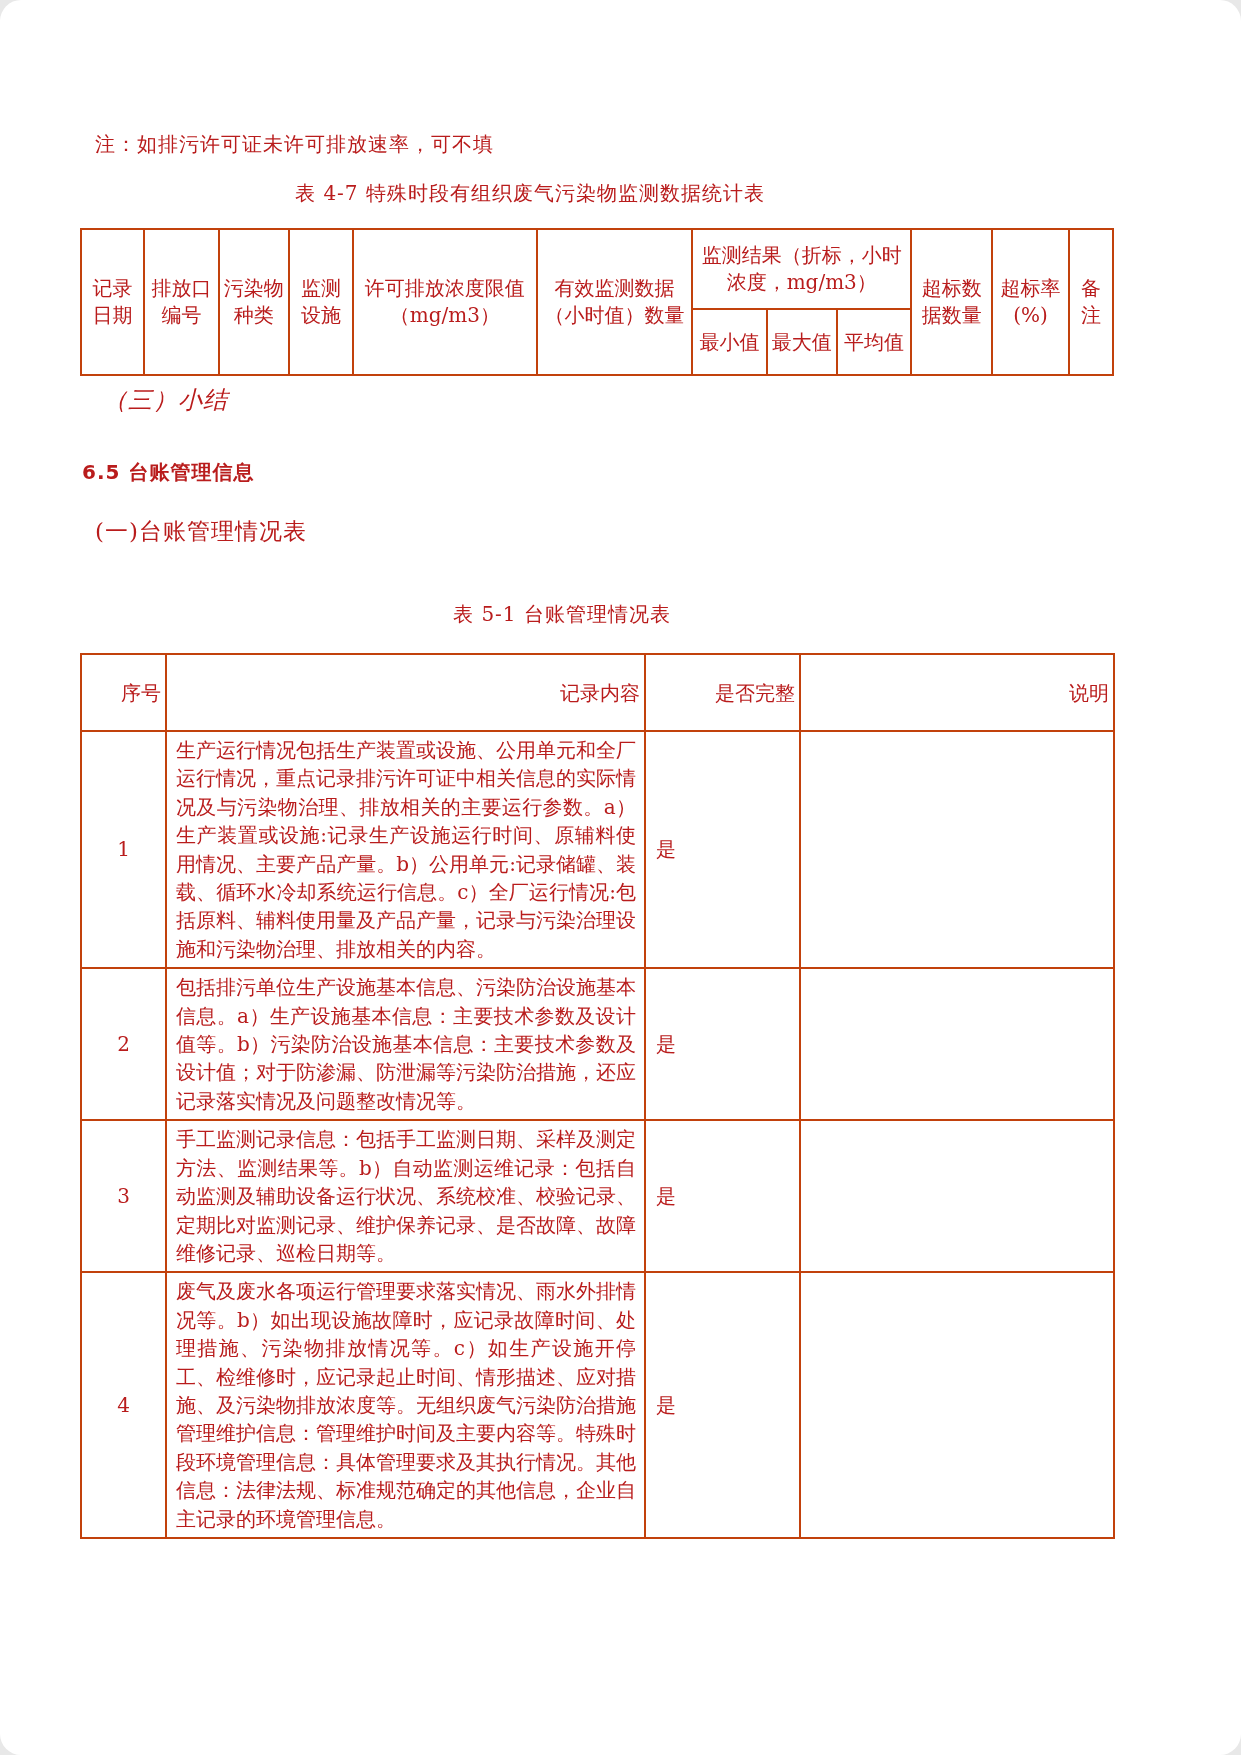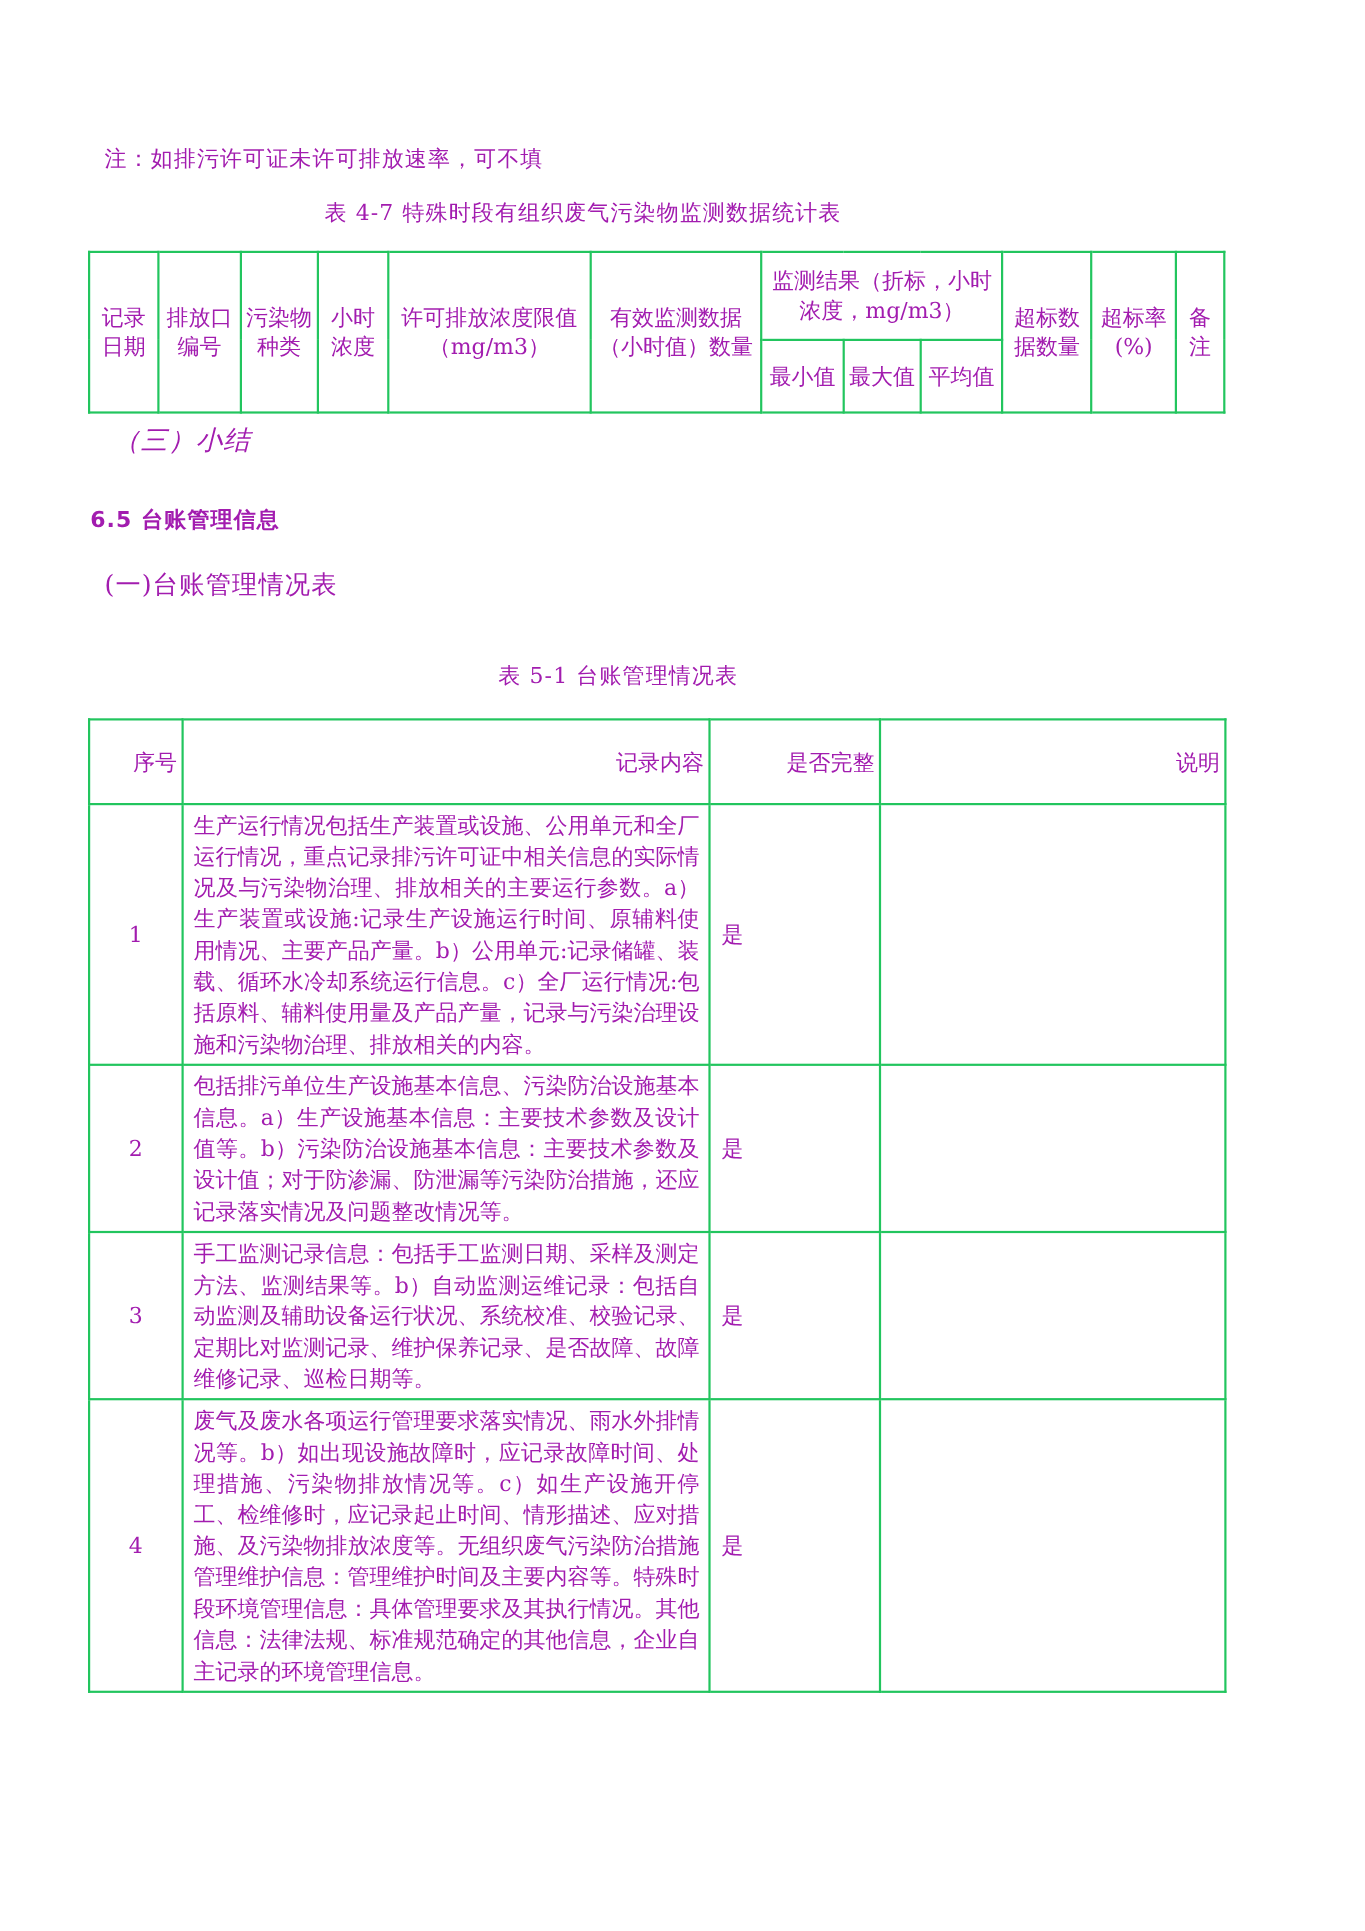--- a/index.html
+++ b/index.html
@@ -1,41 +1,42 @@
 <!DOCTYPE html>
 <html><head>
 <meta charset="utf-8">
 <style>
   html,body{margin:0;padding:0;background:#e8e8e8;}
   .page{
     position:relative;
     width:1241px;height:1755px;
     background:#ffffff;
     font-family:"DejaVu Serif","Liberation Serif",serif;
-    color:#a21caf;
+    color:#b91c1c;
     overflow:hidden;
+    border-radius:21px;
   }
   .note{
     position:absolute;left:95px;top:131px;
     font-size:20px;letter-spacing:1px;
   }
   .tbl-title{
     position:absolute;left:0;width:1060px;
     text-align:center;font-size:20px;letter-spacing:1px;
   }
   .t47-title{top:180px;}
   .t51-title{top:601px;margin-left:32px;}
   table{
     border-collapse:collapse;
     table-layout:fixed;
     position:absolute;
     background:#fff;
   }
   th,td{
-    border:2px solid #22c55e;
+    border:2px solid #c2410c;
     font-weight:normal;
     font-size:20px;
     padding:2px 4px;
     vertical-align:middle;
     word-break:break-all;
     overflow:hidden;
   }
   .t47{
     left:80px;top:228px;width:1034px;
   }
@@ -93,21 +94,21 @@
         <col style="width:74px">
       <col style="width:81px">
         <col style="width:76px">
         <col style="width:44px">
     </colgroup>
     <tbody>
       <tr class="r1">
         <th rowspan="2">记录日期</th>
         <th rowspan="2">排放口编号</th>
         <th rowspan="2">污染物种类</th>
-        <th rowspan="2">小时浓度</th>
+        <th rowspan="2">监测设施</th>
         <th rowspan="2">许可排放浓度限值（mg/m3）</th>
         <th rowspan="2">有效监测数据（小时值）数量</th>
         <th colspan="3">监测结果（折标，小时浓度，mg/m3）</th>
         <th rowspan="2">超标数据数量</th>
         <th rowspan="2">超标率(%)</th>
         <th rowspan="2">备注</th>
       </tr>
       <tr class="r2">
         <th>最小值</th>
         <th>最大值</th>

